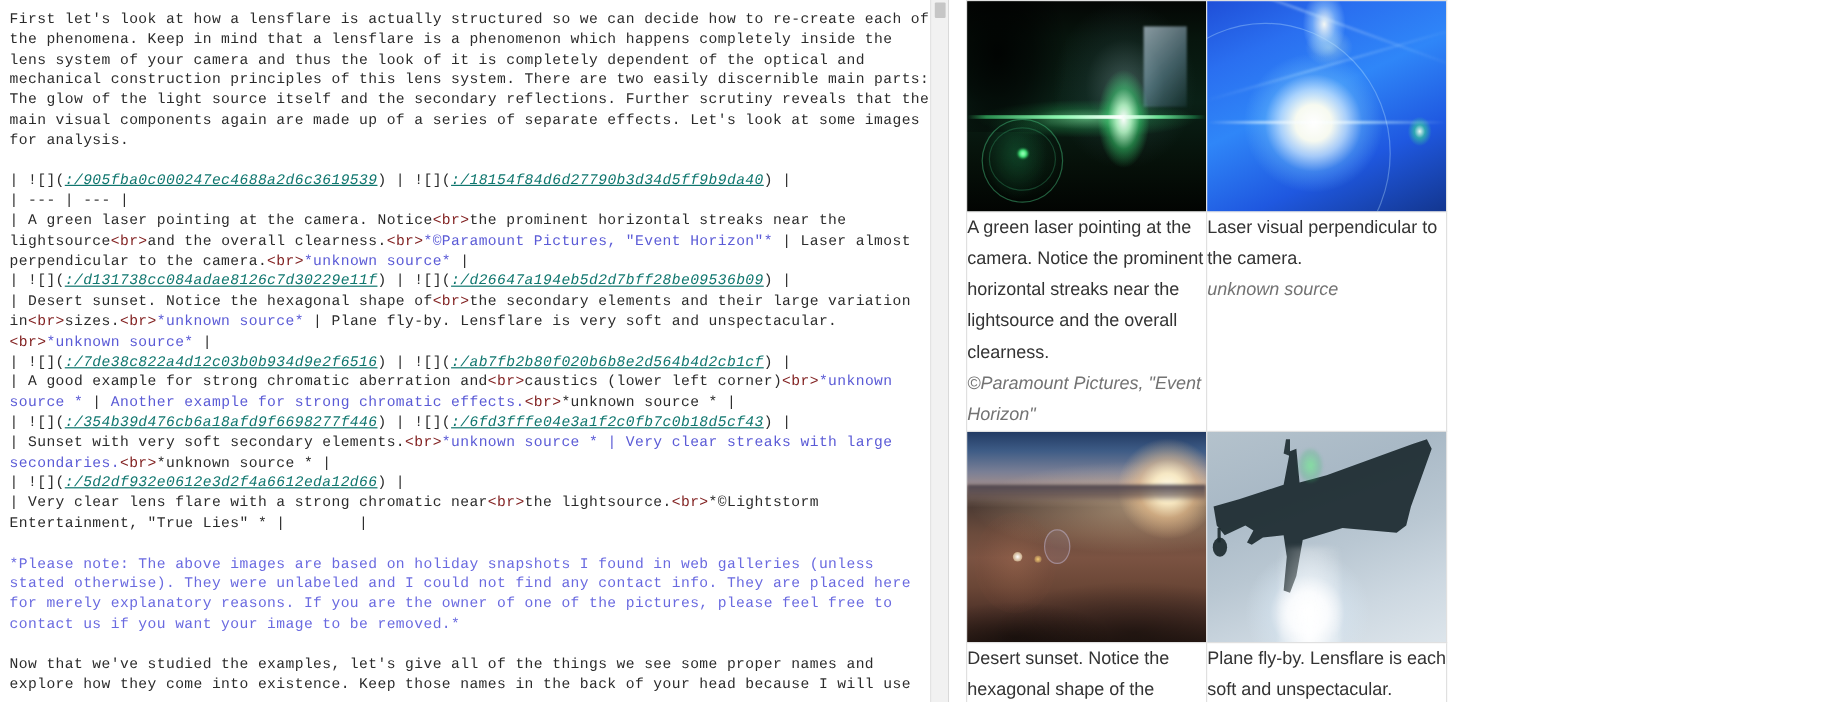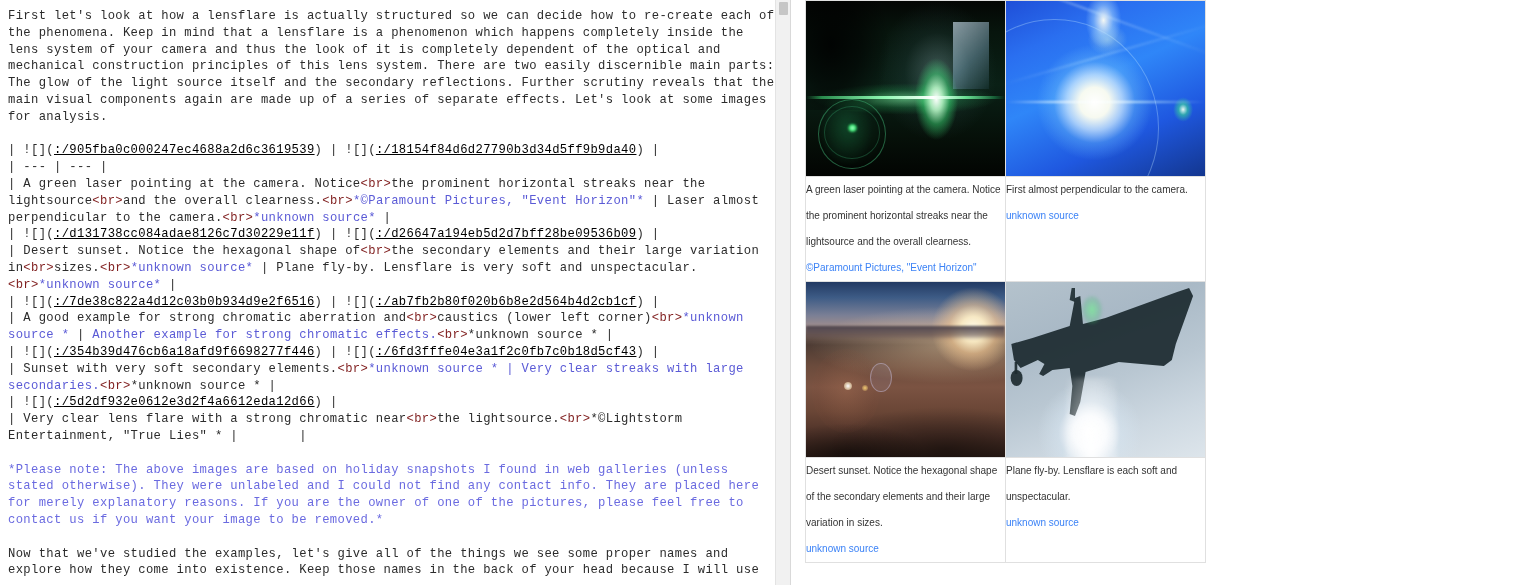--- a/index.html
+++ b/index.html
@@ -37,21 +37,21 @@
     line-height: 16.8px;
     letter-spacing: 0.35px;
     color: #2b2b2b;
     white-space: pre-wrap;
     word-break: break-word;
   }
   .md-line { display: block; white-space: pre-wrap; }
   .tok-plain  { color: #2b2b2b; }
   .tok-em     { color: #5a5ad6; }
   .tok-tag    { color: #7f1d1d; }
-  .tok-link   { color: #000000; text-decoration: underline; }
+  .tok-link   { color: #0f766e; text-decoration: underline; font-style: italic; }
   .tok-note   { color: #6a6ae0; text-align: right; }
   .blank-line { display: block; height: 16.8px; }
 
   
   #editor-scrollbar {
     position: absolute;
     top: 0; right: 0;
     width: 15px; height: 585px;
     background: #f1f1f1;
     border-left: 1px solid #e3e3e3;
@@ -90,25 +90,25 @@
   }
   #preview-table td {
     border: 1px solid #e0e0e0;
     vertical-align: top;
     padding: 0;
     width: 50%;
   }
   td.cell-img { padding: 7px 8px 7px 8px; }
   td.cell-cap {
     padding: 13px 14px 13px 14px;
-    font-size: 10px;
+    font-size: 15px;
     line-height: 26px;
     color: #333333;
   }
-  .cap-src { color: #3b82f6; }
+  .cap-src { font-style: italic; color: #737373; }
 
   .shot {
     position: relative;
     width: 100%;
     height: 175px;
     overflow: hidden;
     display: block;
   }
 
   
@@ -304,21 +304,21 @@
             </span>
           </td>
         </tr>
 
         <tr>
           <td class="cell-cap">
             <div>A green laser pointing at the camera. Notice the prominent horizontal streaks near the lightsource and the overall clearness.</div>
             <div class="cap-src">©Paramount Pictures, "Event Horizon"</div>
           </td>
           <td class="cell-cap">
-            <div>First almost perpendicular to the camera.</div>
+            <div>Laser visual perpendicular to the camera.</div>
             <div class="cap-src">unknown source</div>
           </td>
         </tr>
 
         <tr>
           <td class="cell-img">
             <span class="shot shot-sunset">
               <span class="ridge"></span>
               <span class="ghost2"></span>
               <span class="ghost1"></span>

